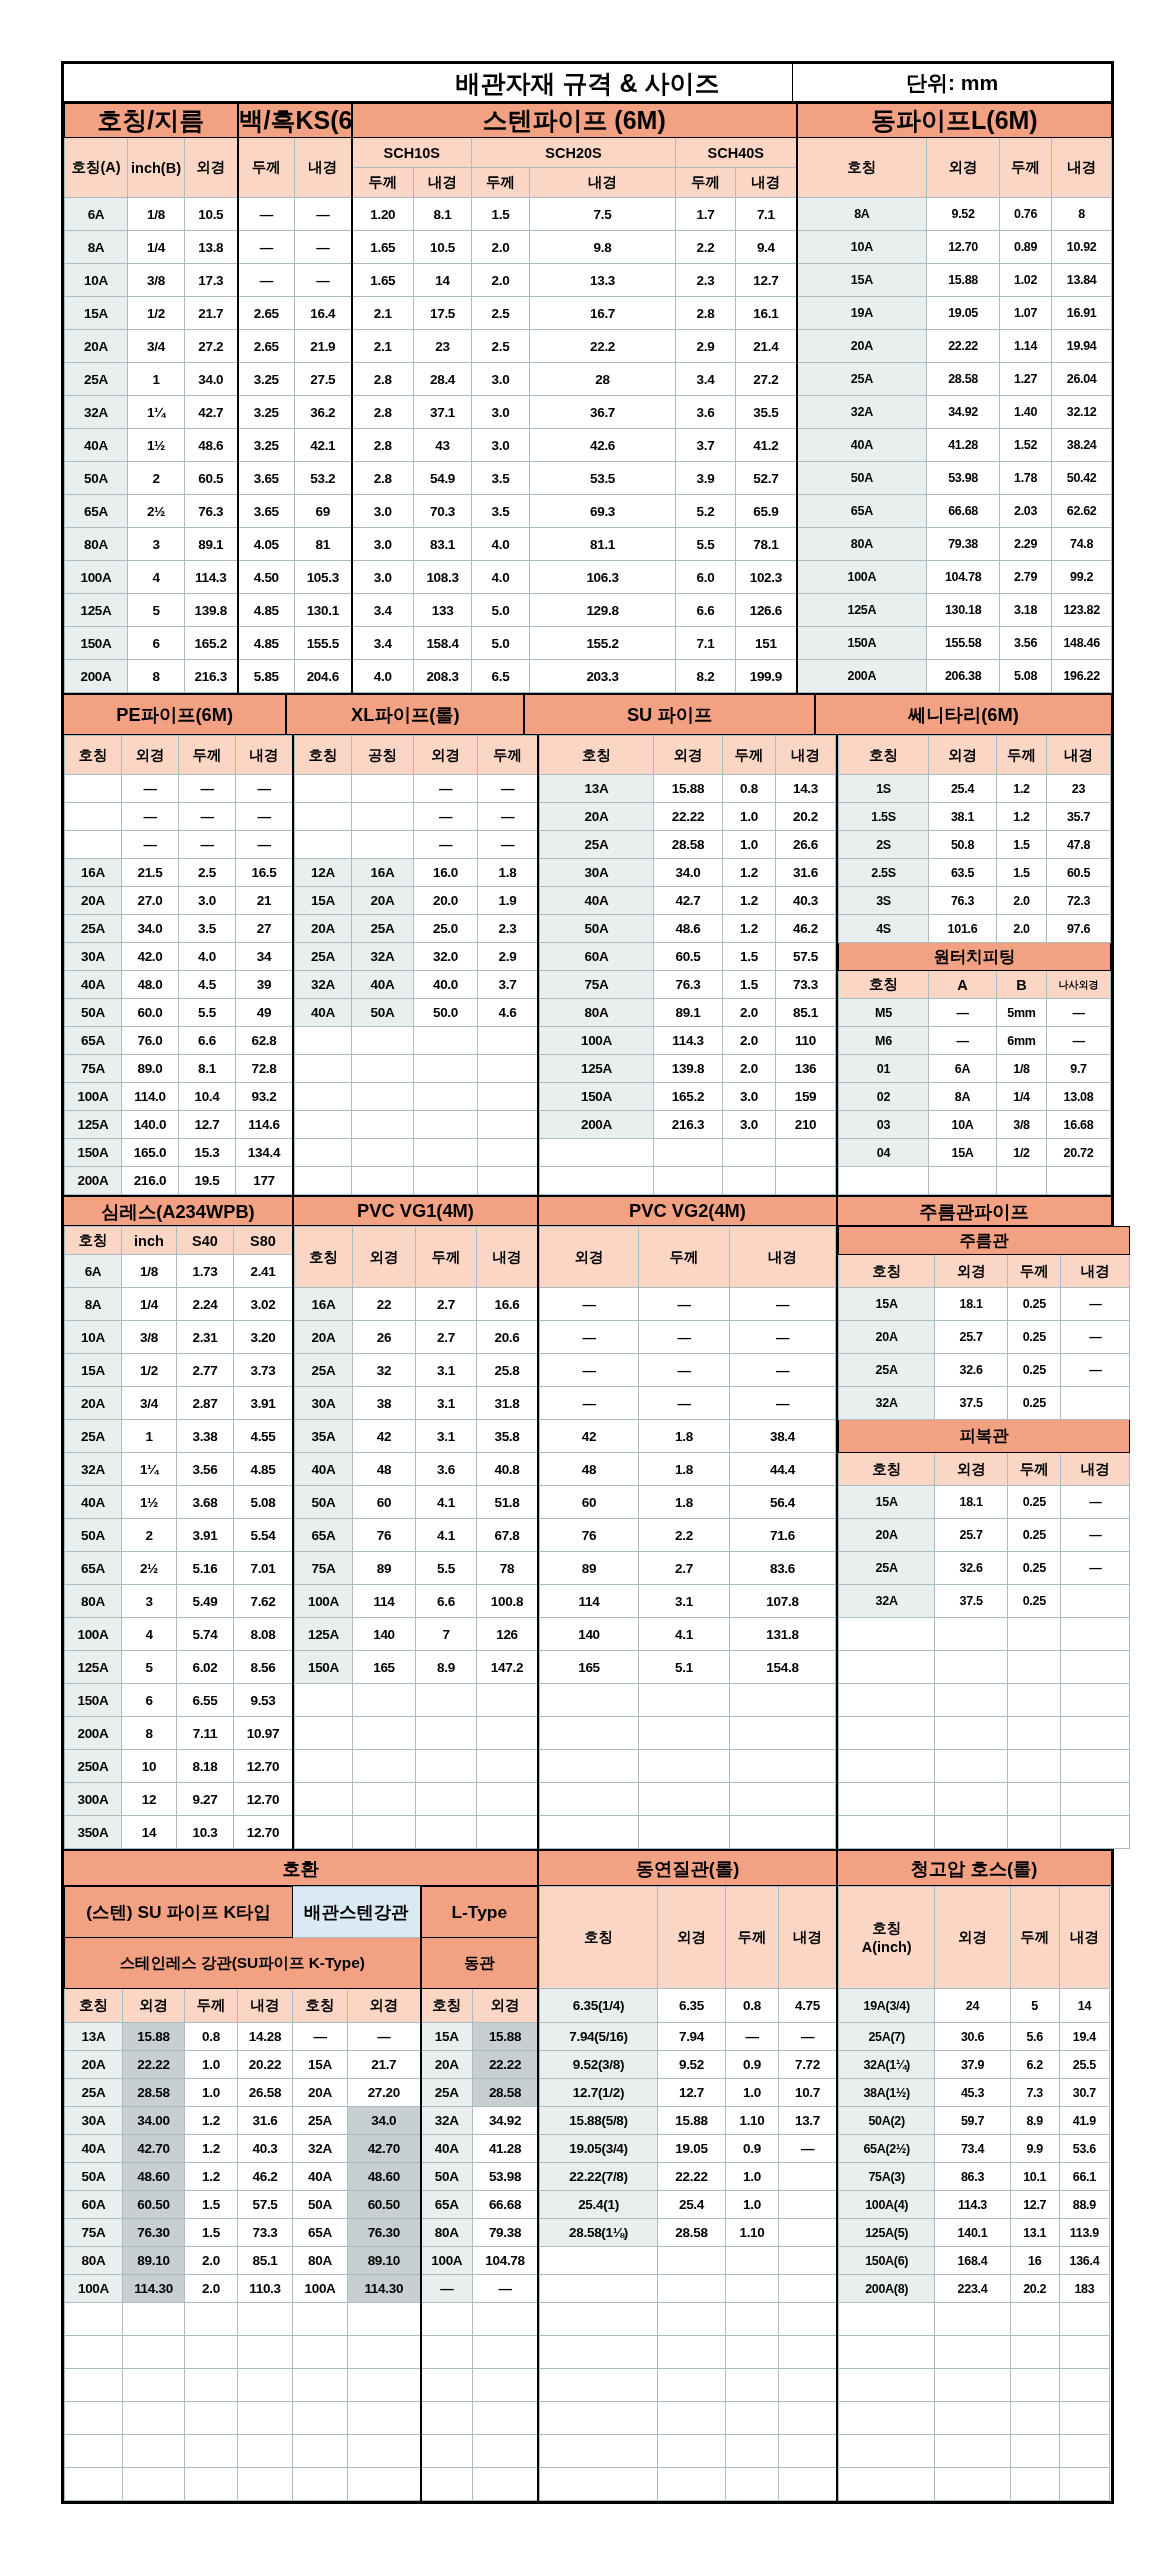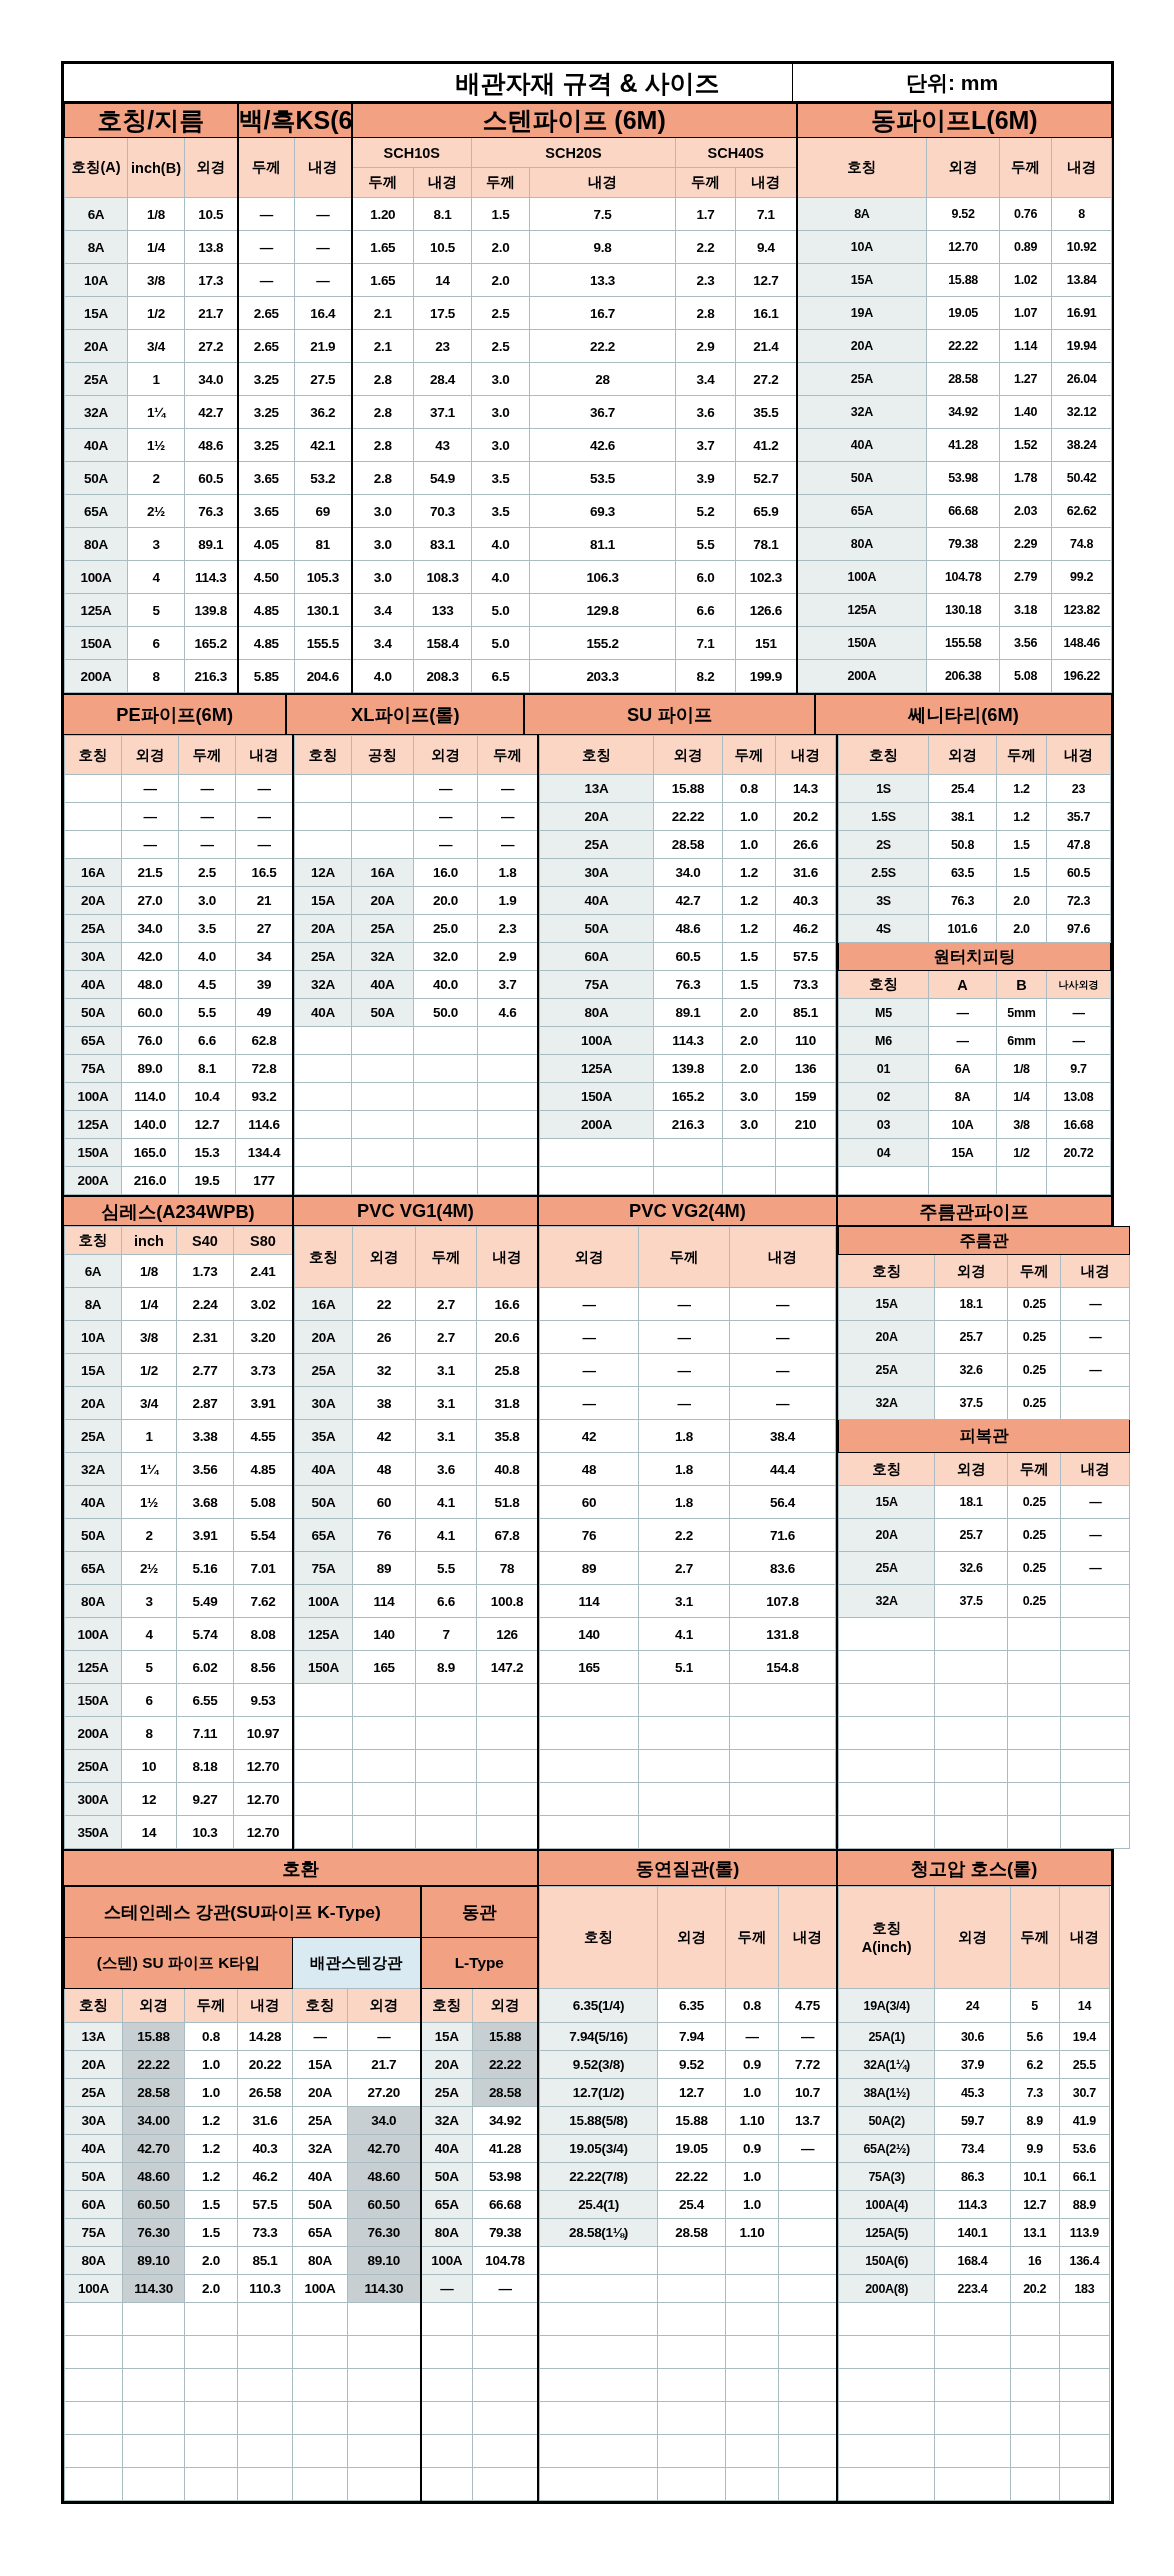--- a/index.html
+++ b/index.html
@@ -1367,27 +1367,27 @@
               <col style="width:62px">
               <col style="width:53px">
               <col style="width:55px">
             <col style="width:55px">
               <col style="width:73px">
               <col style="width:52px">
               <col style="width:65px">
           </colgroup>
           <thead>
             <tr>
-              <th class="sec2" colspan="6">스테인레스 강관(SU파이프 K-Type)</th>
-              <th class="sec2 g3" colspan="2">동관</th>
-            </tr>
-            <tr>
               <th class="sec2" colspan="4">(스텐) SU 파이프 K타입</th>
               <th class="bluecell g2" colspan="2">배관스텐강관</th>
               <th class="sec2 g3" colspan="2">L-Type</th>
+            </tr>
+            <tr>
+              <th class="sec2" colspan="6">스테인레스 강관(SU파이프 K-Type)</th>
+              <th class="sec2 g3" colspan="2">동관</th>
             </tr>
             <tr>
               <th class="colhdr">호칭</th>
               <th class="colhdr">외경</th>
               <th class="colhdr">두께</th>
               <th class="colhdr">내경</th>
               <th class="colhdr g2">호칭</th>
               <th class="colhdr">외경</th>
               <th class="colhdr g3">호칭</th>
               <th class="colhdr">외경</th>
@@ -1705,21 +1705,21 @@
           </tr>
             </thead>
           <tbody class="first">
               <tr>
                 <td class="k">19A(3/4)</td>
                 <td>24</td>
                 <td>5</td>
                 <td>14</td>
               </tr>
               <tr>
-                <td class="k">25A(1)</td>
+                <td class="k">25A(7)</td>
                 <td>30.6</td>
                 <td>5.6</td>
                 <td>19.4</td>
               </tr>
               <tr>
                 <td class="k">32A(1¼)</td>
                 <td>37.9</td>
                 <td>6.2</td>
                 <td>25.5</td>
               </tr>

